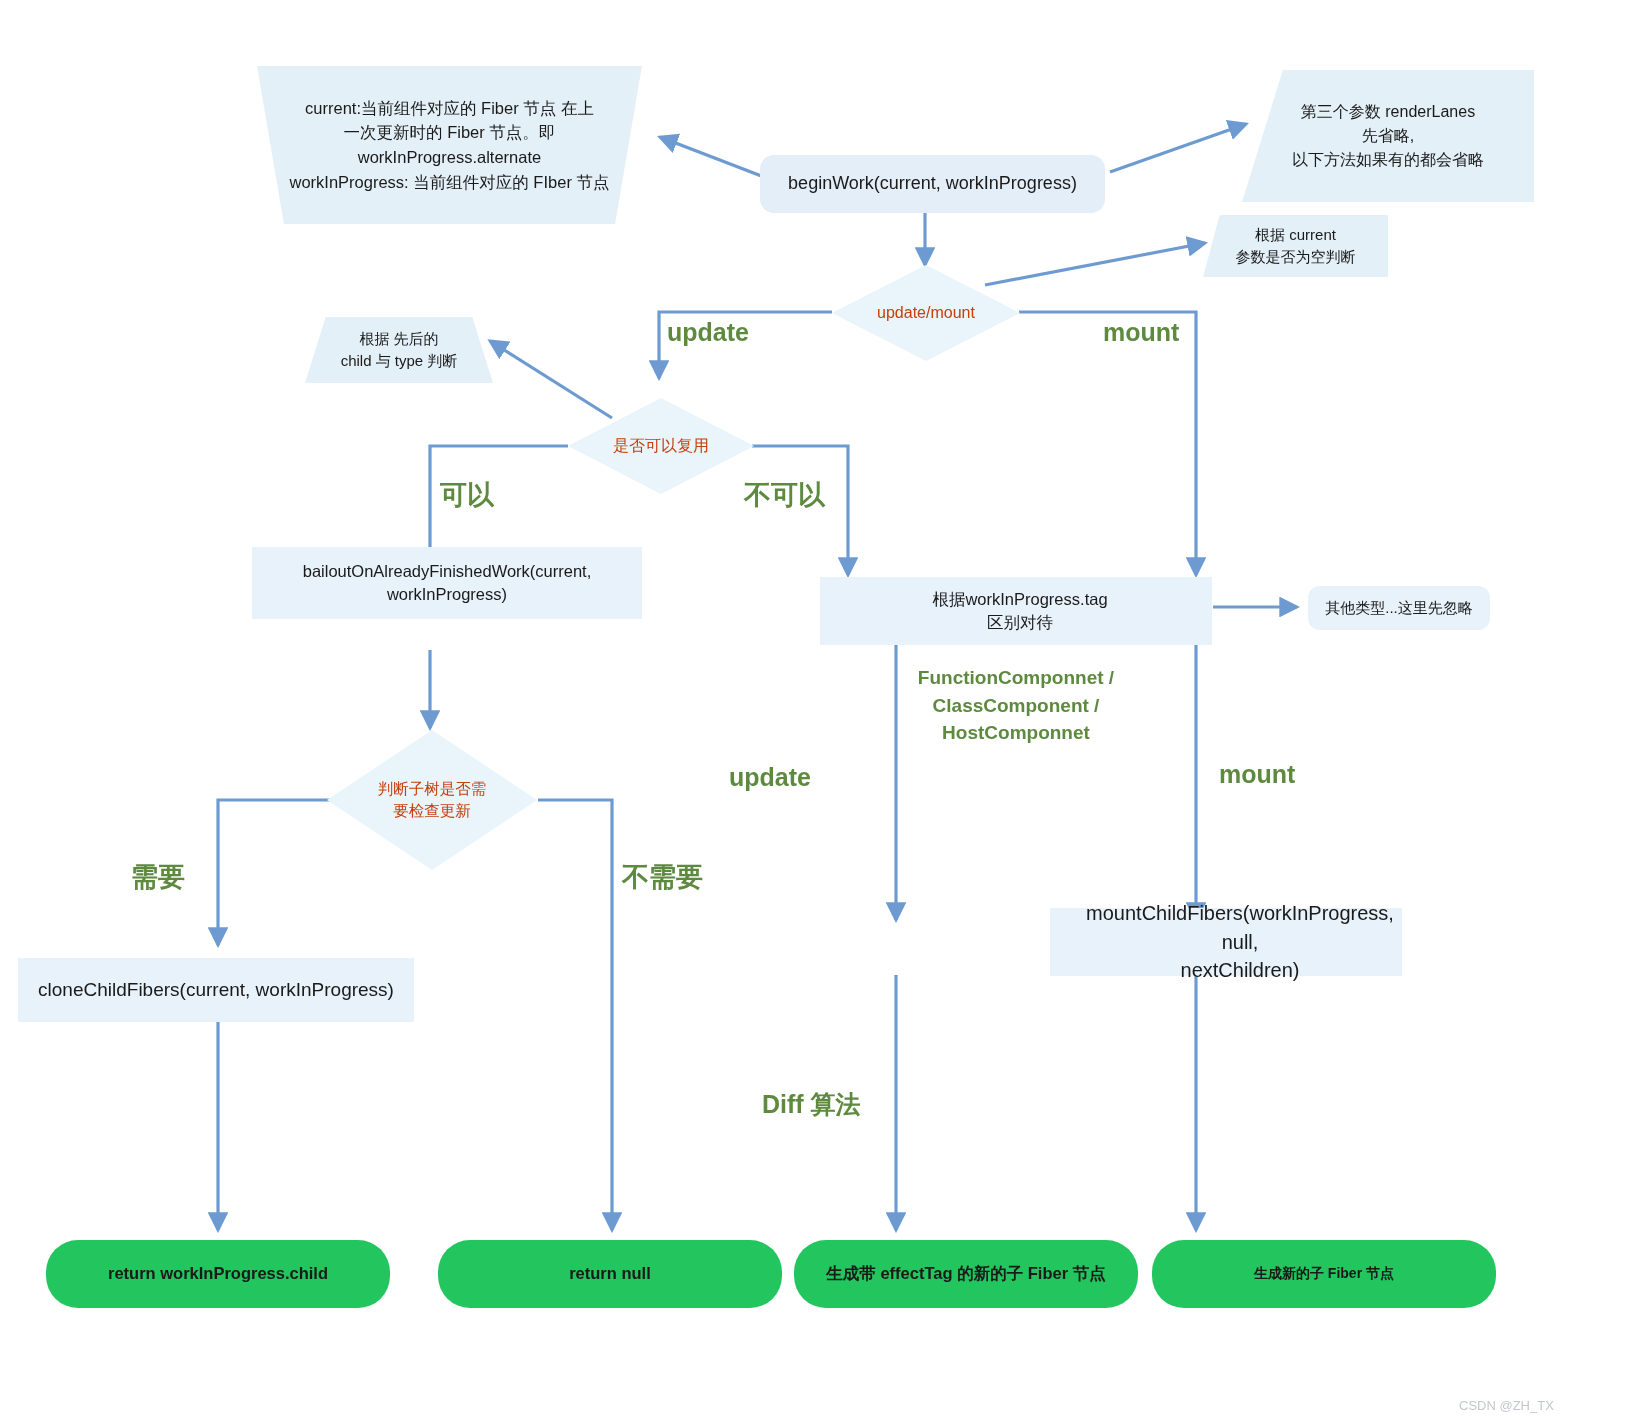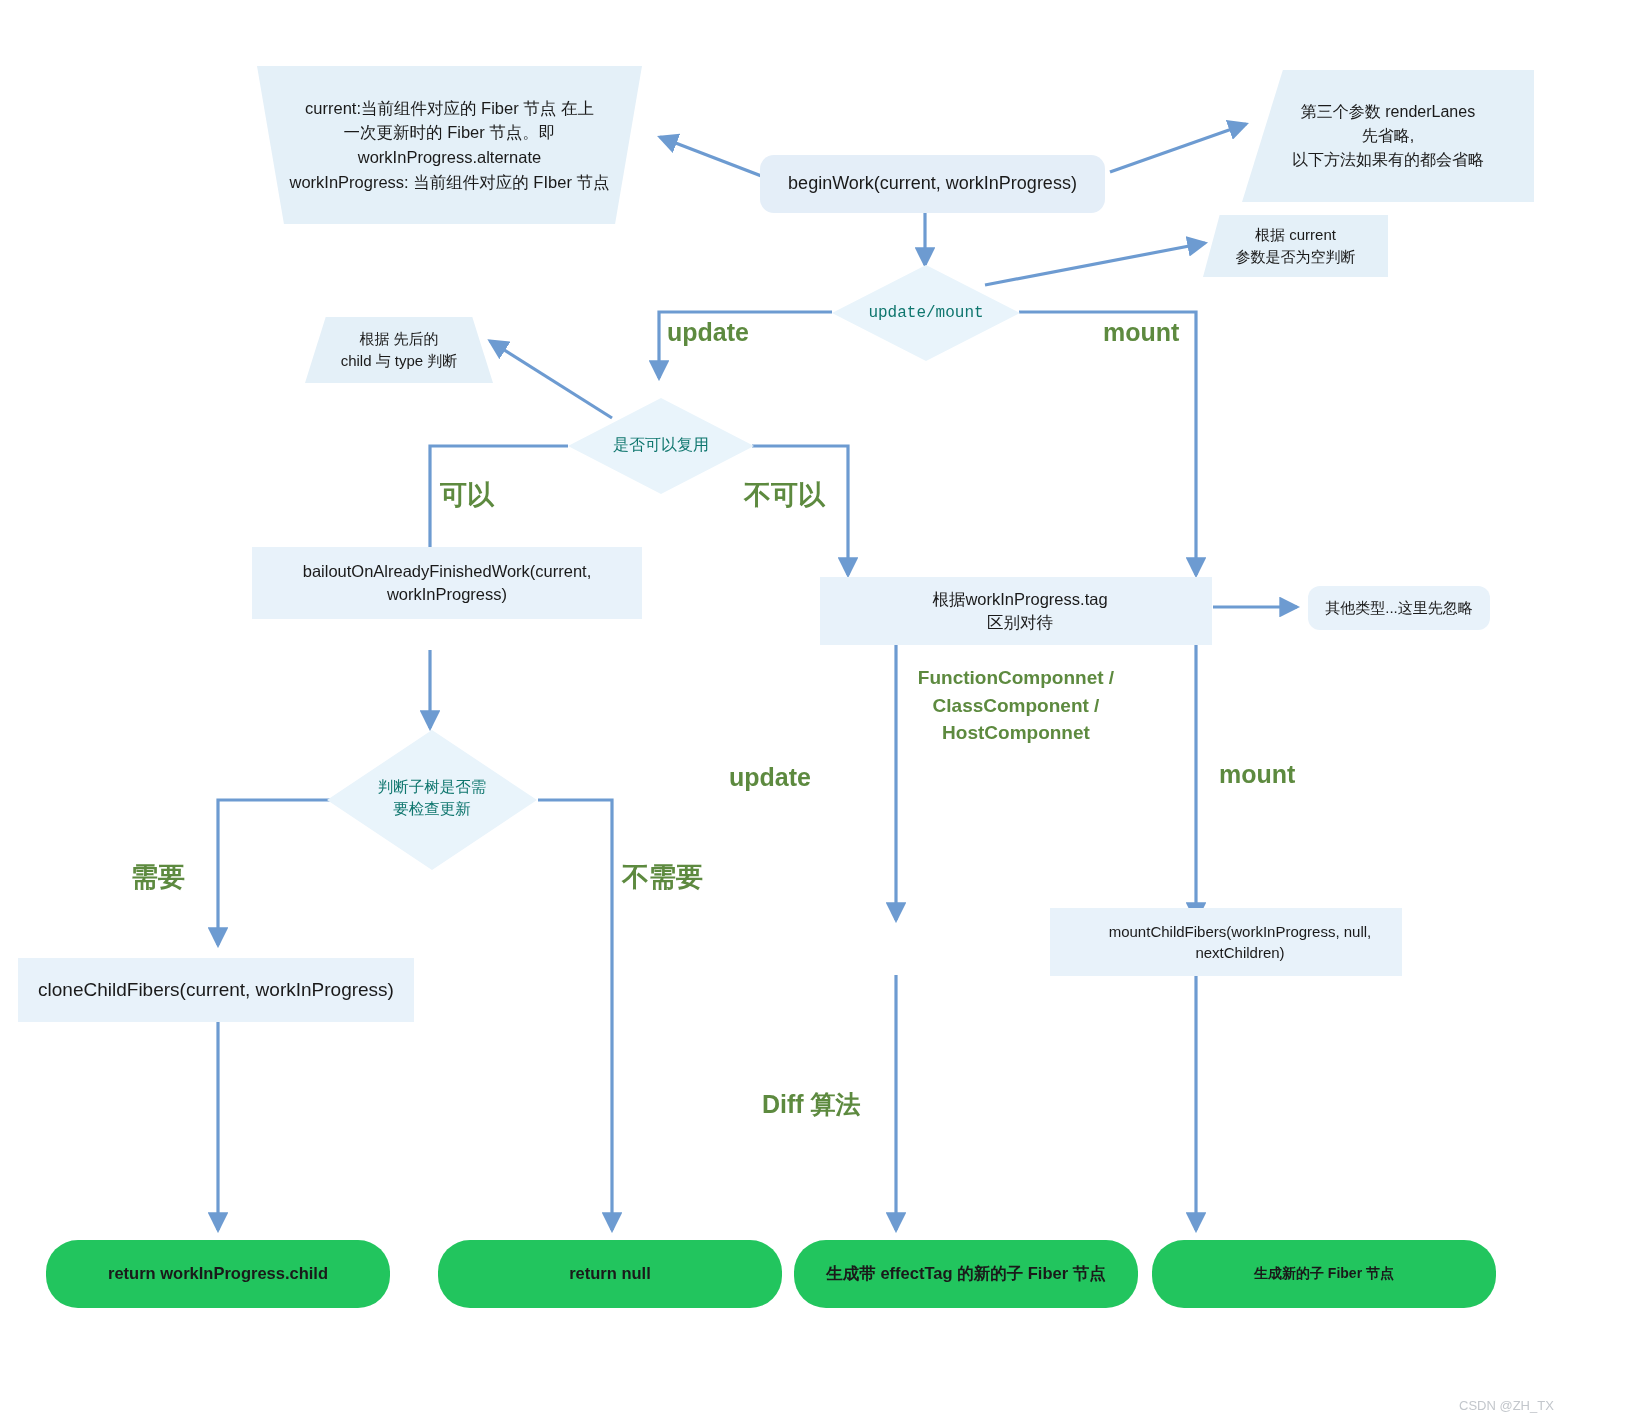--- a/index.html
+++ b/index.html
@@ -61,23 +61,22 @@
     height: 100%;
     background: #e9f4fb;
     -webkit-clip-path: polygon(50% 0, 100% 50%, 50% 100%, 0 50%);
     clip-path: polygon(50% 0, 100% 50%, 50% 100%, 0 50%);
   }
   .diamond-label {
     position: relative;
     z-index: 2;
     text-align: center;
     line-height: 1.4;
-    color: #0f766e;
-    white-space: pre-line;
-    font-family: Liberation Mono, monospace;
+    color: #c2410c;
+    white-space: pre-line;
   }
   .trap {
     position: absolute;
     box-sizing: border-box;
     background: #e4f0f8;
     display: flex;
     align-items: center;
     justify-content: center;
     text-align: center;
     color: #1a1a1a;
@@ -217,21 +216,21 @@
 
   <div class="diamond-wrap" style="left:327px; top:730px; width:210px; height:140px;">
     <div class="diamond-shape"></div>
     <div class="diamond-label" style="font-size:15.5px;">判断子树是否需
 要检查更新</div>
   </div>
 
   <div class="node rect" style="left:18px; top:958px; width:396px; height:64px; font-size:19px;">cloneChildFibers(current, workInProgress)</div>
 
 
-  <div class="node rect" style="left:1050px; top:908px; width:352px; height:68px; font-size:15px;padding-left:28px;">mountChildFibers(workInProgress, null,
+  <div class="node rect" style="left:1050px; top:908px; width:352px; height:68px; font-size:20px;padding-left:28px;">mountChildFibers(workInProgress, null,
 nextChildren)</div>
 
   <div class="node rounded-lg" style="left:46px; top:1240px; width:344px; height:68px; font-size:16.5px;">return workInProgress.child</div>
 
   <div class="node rounded-lg" style="left:438px; top:1240px; width:344px; height:68px; font-size:16.5px;">return null</div>
 
   <div class="node rounded-lg" style="left:794px; top:1240px; width:344px; height:68px; font-size:16.5px;">生成带 effectTag 的新的子 Fiber 节点</div>
 
   <div class="node rounded-lg" style="left:1152px; top:1240px; width:344px; height:68px; font-size:14px;">生成新的子 Fiber 节点</div>
 

